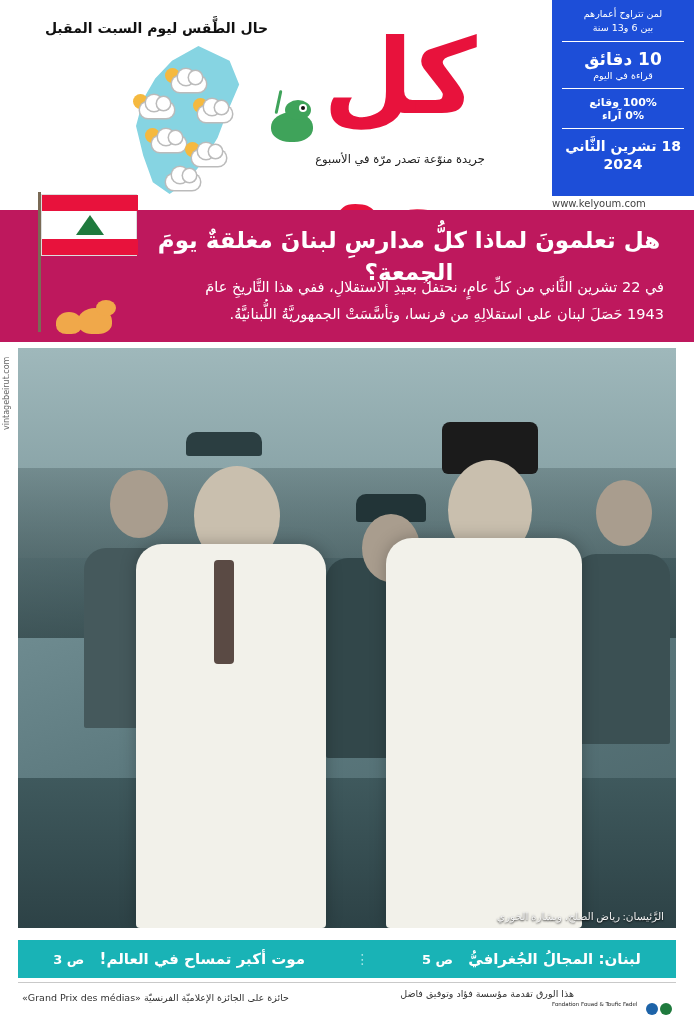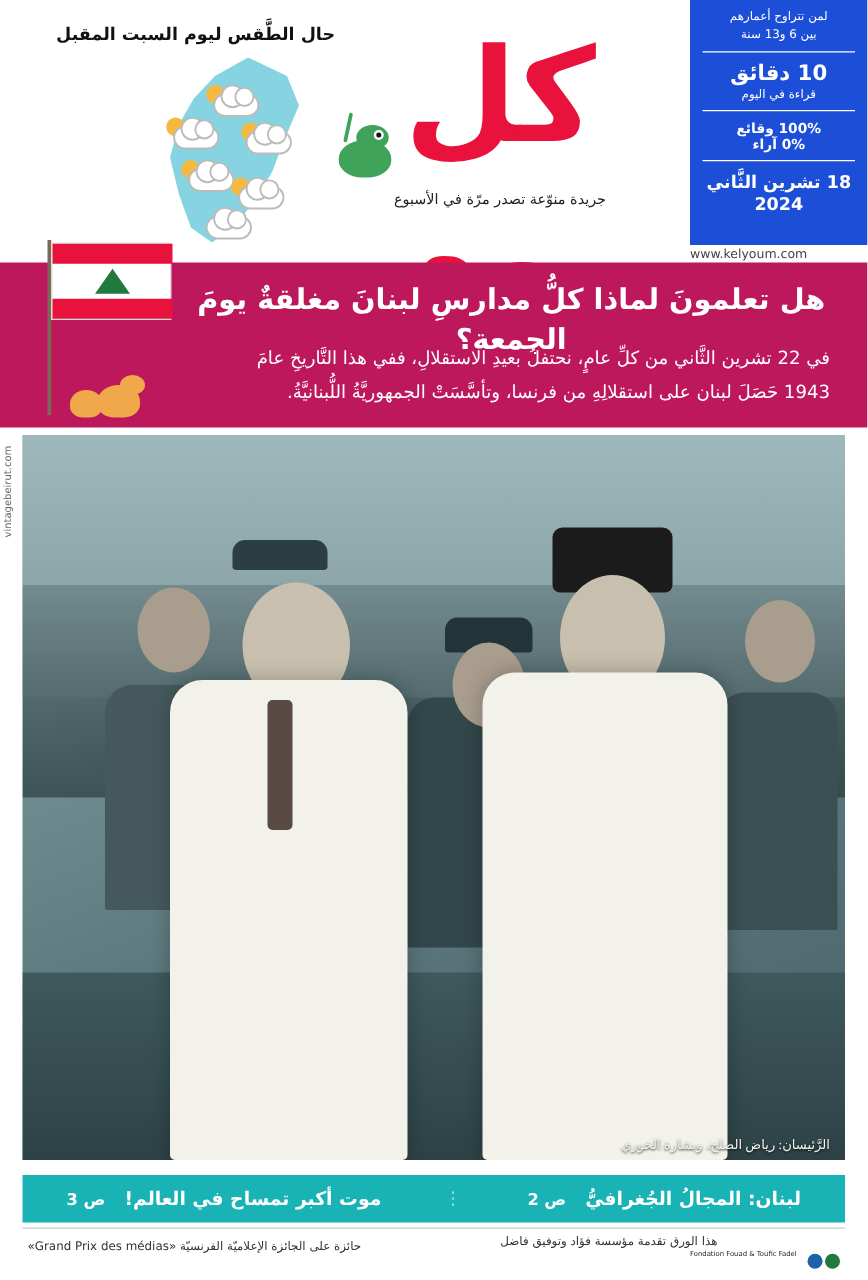--- a/index.html
+++ b/index.html
@@ -460,21 +460,21 @@
     <div class="head right"></div>
     <div class="fig right"></div>
 
     <div class="photo-caption">الرَّئيسان: رياض الصلح، وبشارة الخوري</div>
   </div>
   <div class="photo-credit">vintagebeirut.com</div>
 
   <div class="strip">
     <div class="strip-item">
       <span>لبنان: المجالُ الجُغرافيُّ</span>
-      <span class="pg">ص 2</span>
+      <span class="pg">ص 5</span>
     </div>
     <div class="strip-sep">⋮</div>
     <div class="strip-item">
       <span>موت أكبر تمساح في العالم!</span>
       <span class="pg">ص 3</span>
     </div>
   </div>
 
   <div class="rule" style="top:982px;"></div>
   <div class="footer">

